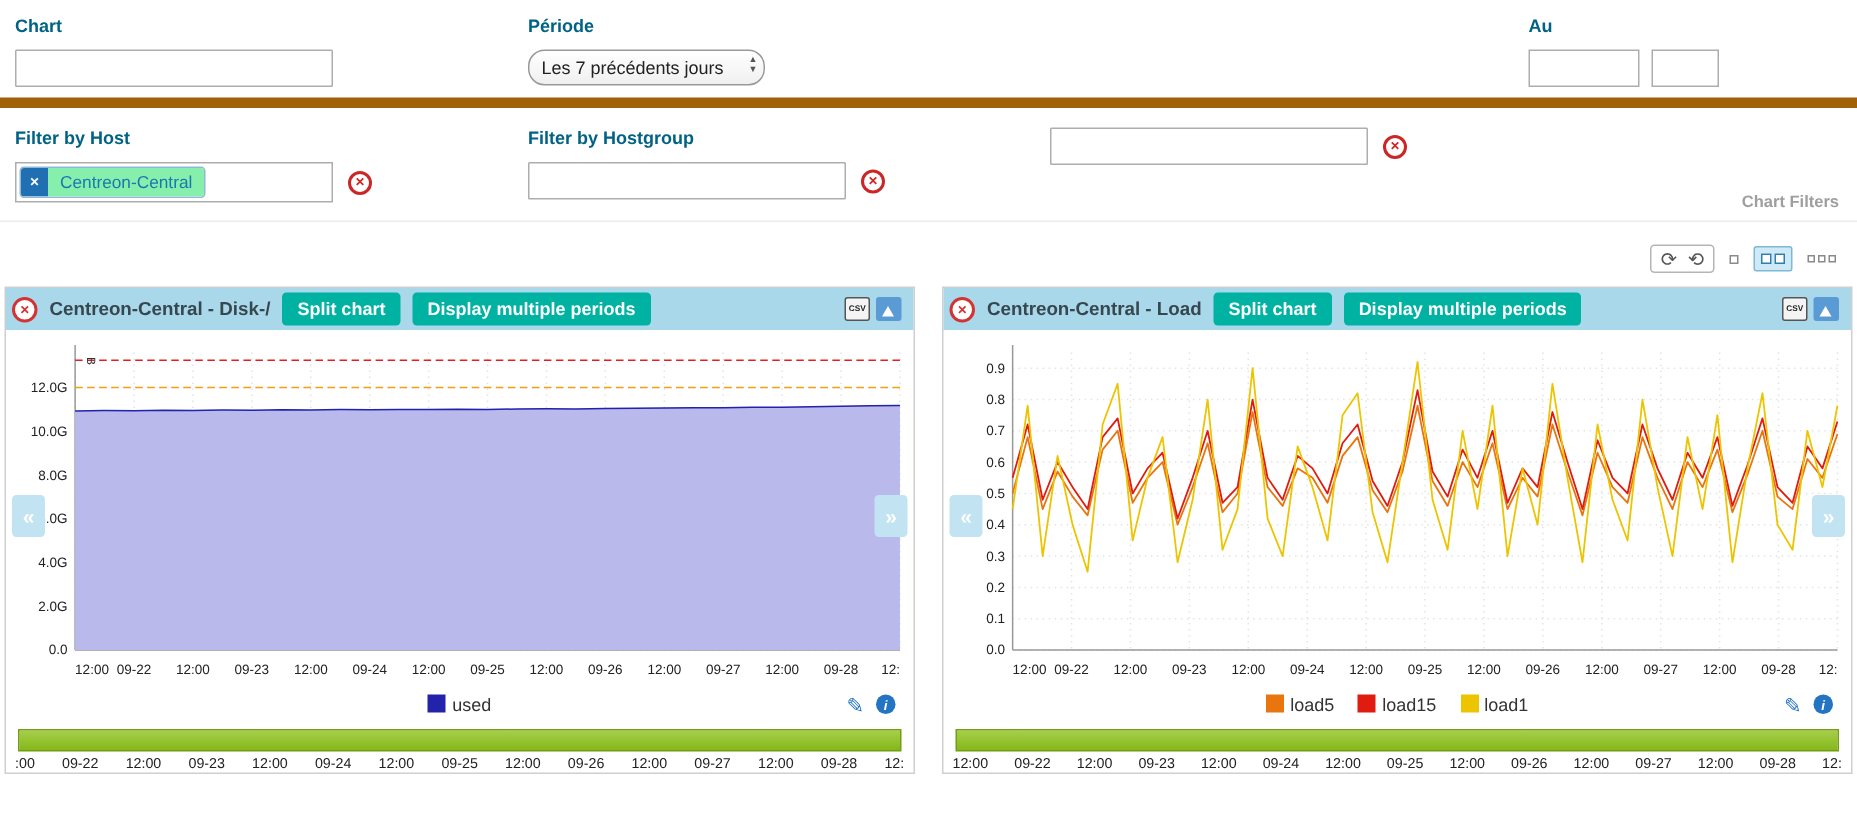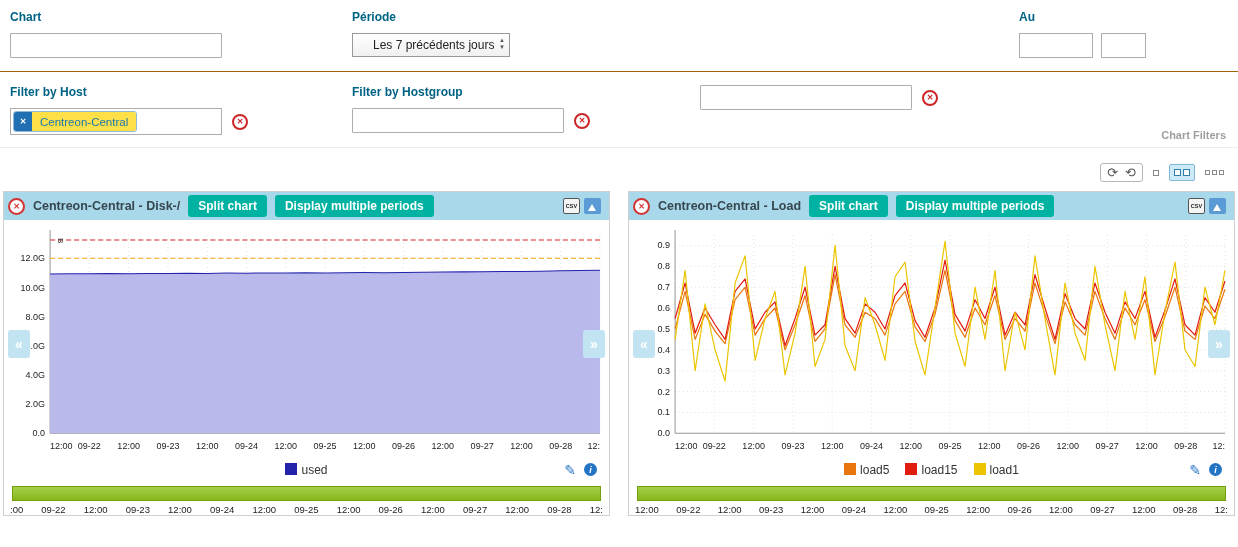--- a/index.html
+++ b/index.html
@@ -1,44 +1,44 @@
 <!DOCTYPE html>
 <html><head>
 <meta charset="utf-8">
 <style>
   *{box-sizing:border-box;margin:0;padding:0}
   html,body{width:1238px;height:547px;overflow:hidden}
   body{font-family:"Liberation Sans",sans-serif;background:#fff;font-size:12px;color:#333}
 
   
-  .row1{position:relative;height:72px;border-bottom:1px solid #a16207}
+  .row1{position:relative;height:72px;border-bottom:7px solid #a16207}
   .row2{position:relative;height:76px;border-bottom:1px solid #ececec}
   .col{position:absolute;top:10px}
   .col-chart{left:10px}.col-periode{left:352px}.col-du{left:700px}.col-au{left:1019px}
   .row2 .col{top:13px}
   .flabel{display:block;color:#006284;font-weight:bold;font-size:12px;margin-bottom:9px}
   .finput{width:212px;height:25px;border:1px solid #adadad;border-radius:1px;padding:2px 6px;
           font-family:"Liberation Sans",sans-serif;font-size:12px;color:#333;background:#fff}
   .dt-group{display:flex;gap:8px}
   .date-input{width:74px;height:25px;border:1px solid #adadad;padding:2px 5px;font:inherit}
   .time-input{width:45px;height:25px;border:1px solid #adadad;padding:2px 5px;font:inherit}
 
-  .select-wrap{position:relative;width:158px;height:24px;border:1px solid #999;border-radius:0;
+  .select-wrap{position:relative;width:158px;height:24px;border:1px solid #999;border-radius:11px;
                background:linear-gradient(#fff,#f0f0f0);display:flex;align-items:center;
-               padding:0 22px 0 20px;cursor:pointer}
+               padding:0 22px 0 8px;cursor:pointer}
   .select-value{font-size:12px;color:#222;white-space:nowrap}
   .select-arrows{position:absolute;right:4px;top:3px;display:flex;flex-direction:column;
                  align-items:center;font-size:6px;line-height:1.2;color:#555}
 
   .filter-with-clear{display:flex;align-items:center;gap:10px}
   .host-box{width:212px;height:27px;border:1px solid #adadad;display:flex;align-items:center;padding:2px;background:#fff}
   .tag{display:flex;align-items:stretch;border:1px solid #8fb9d8;border-radius:3px;overflow:hidden;height:21px;cursor:default}
   .tag-x{background:#1f6fb2;color:#fff;width:18px;display:flex;align-items:center;justify-content:center;
          font-size:8px;font-weight:bold;cursor:pointer}
-  .tag-label{background:#fde047;color:#1a77b0;display:flex;align-items:center;padding:4px 8px;font-size:11.5px}
+  .tag-label{background:#86efac;color:#1a77b0;display:flex;align-items:center;padding:4px 8px;font-size:11.5px}
   .circle-x{width:16px;height:16px;border:2px solid #cc2626;border-radius:50%;color:#cc2626;background:#fff;
             font-size:8px;font-weight:bold;display:inline-flex;align-items:center;justify-content:center;
             flex:0 0 auto;cursor:pointer}
   .chart-filters-label{position:absolute;right:12px;bottom:6px;color:#9e9e9e;font-weight:bold;font-size:11px}
 
   
   .toolbar{display:flex;justify-content:flex-end;align-items:center;gap:10px;padding:15px 14px 0}
   .refresh-box{border:1px solid #b5b5b5;border-radius:3px;padding:1px 6px;display:flex;gap:7px;
                color:#555;font-size:13px;cursor:pointer;background:#fff}
   .sq{display:inline-block;border:1px solid #8a8a8a;background:#fff}

